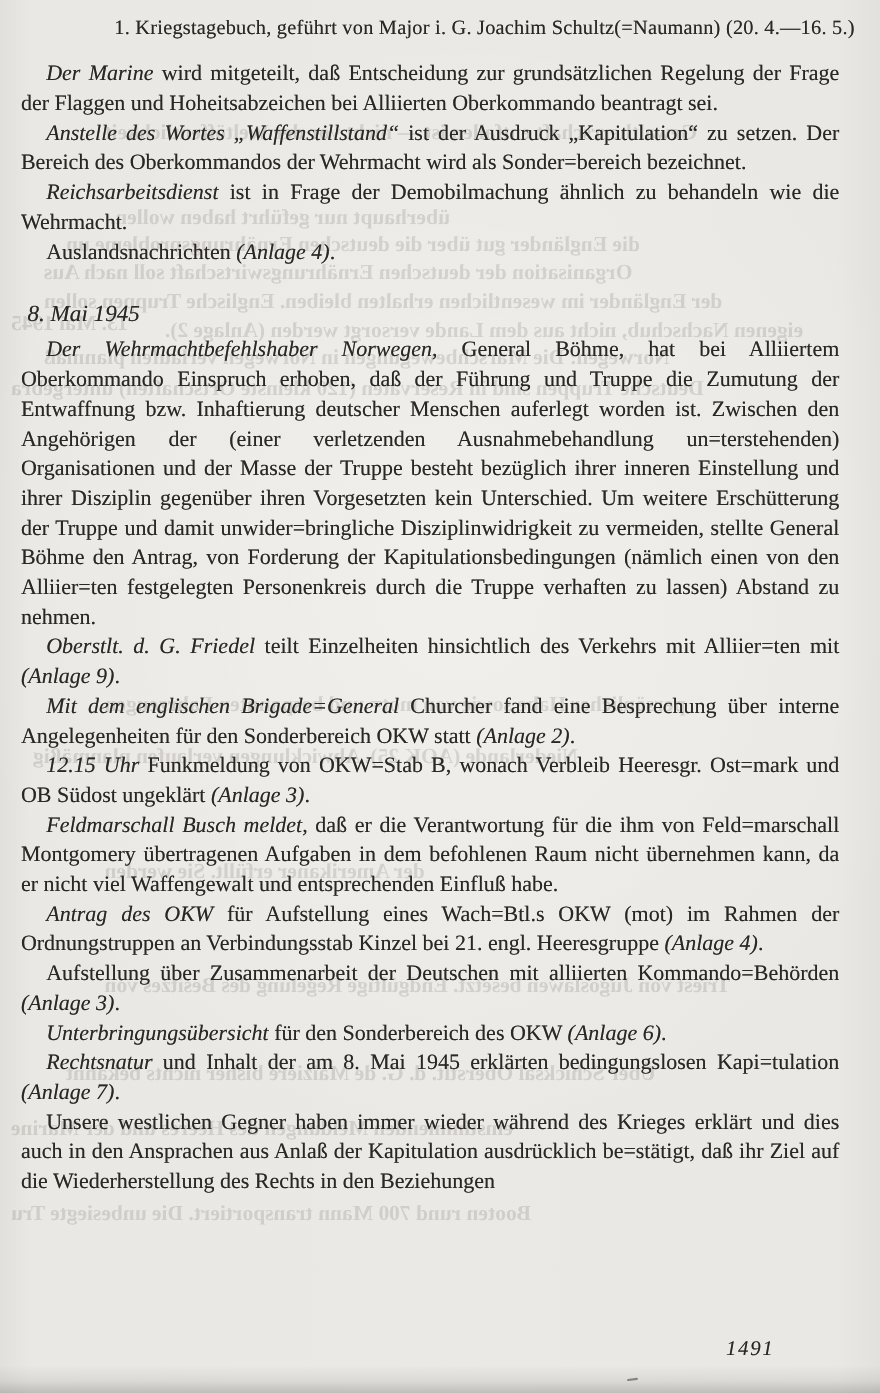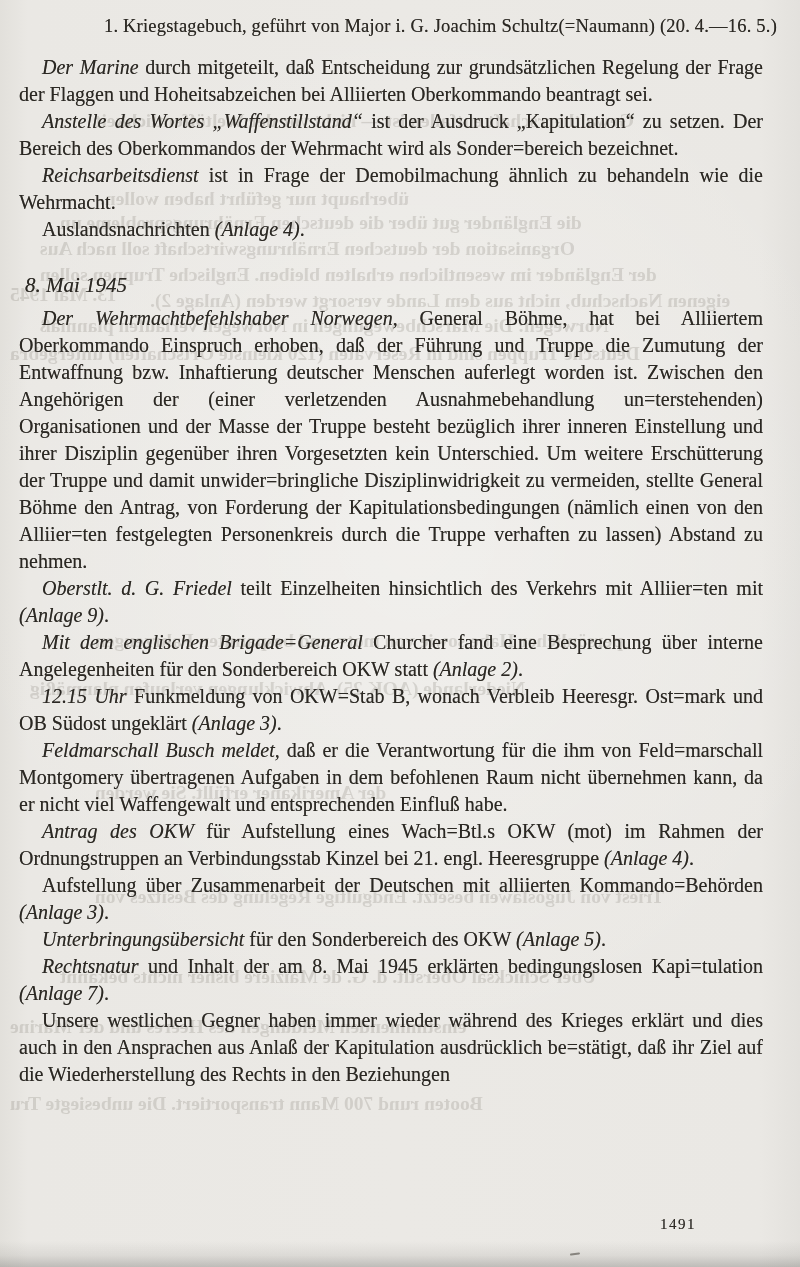--- a/index.html
+++ b/index.html
@@ -48,23 +48,24 @@
   .date-heading {
     font-style: italic;
     font-size: 21px;
     margin: 29px 0 6px 0;
     text-indent: 6px;
     text-align: left;
   }
   .folio {
     position: absolute;
     top: 1216px; left: 660px;
-    font-size: 15px;
+    font-size: 19px;
     letter-spacing: 1.5px;
     text-shadow: 0 0 0.5px rgba(20,18,14,0.4);
+    font-style: italic;
   }
   
   .bleed-line {
     position: absolute;
     white-space: nowrap;
     font-size: 19.5px;
     font-weight: bold;
     color: rgba(82, 76, 66, 0.17);
     transform: scaleX(-1);
     transform-origin: center;
@@ -94,35 +95,35 @@
       <div class="bleed-line" style="top: 886px; left: 95px;">Triest von Jugoslawen besetzt. Endgültige Regelung des Besitzes von</div>
       <div class="bleed-line" style="top: 966px; left: 60px;">Über Schicksal Oberstlt. d. G. de Maizière bisher nichts bekannt</div>
       <div class="bleed-line" style="top: 1016px; left: 10px;">einstimmenden Meldungen des Heeres und der Marine</div>
       <div class="bleed-line" style="top: 1093px; left: 10px;">Booten rund 700 Mann transportiert. Die unbesiegte Tru</div>
     </div>
 
   <div class="running-header">1. Kriegstagebuch, geführt von Major i. G. Joachim Schultz(=Naumann) (20. 4.—16. 5.)</div>
 
   <div class="body-block">
     <div id="paras-before">
-        <p class="para"><span class="it">Der Marine</span><span class="rm"> durch mitgeteilt, daß Entscheidung zur grundsätzlichen Regelung der Frage der Flaggen und Hoheitsabzeichen bei Alliierten Oberkommando beantragt sei.</span></p>
+        <p class="para"><span class="it">Der Marine</span><span class="rm"> wird mitgeteilt, daß Entscheidung zur grundsätzlichen Regelung der Frage der Flaggen und Hoheitsabzeichen bei Alliierten Oberkommando beantragt sei.</span></p>
         <p class="para"><span class="it">Anstelle des Wortes „Waffenstillstand“</span><span class="rm"> ist der Ausdruck „Kapitulation“ zu setzen. Der Bereich des Oberkommandos der Wehrmacht wird als Sonder=​bereich bezeichnet.</span></p>
         <p class="para"><span class="it">Reichsarbeitsdienst</span><span class="rm"> ist in Frage der Demobilmachung ähnlich zu behandeln wie die Wehrmacht.</span></p>
         <p class="para"><span class="rm">Auslandsnachrichten </span><span class="it">(Anlage 4)</span><span class="rm">.</span></p>
       </div>
     <div class="date-heading">8. Mai 1945</div>
     <div id="paras-after">
         <p class="para"><span class="it">Der Wehrmachtbefehlshaber Norwegen,</span><span class="rm"> General Böhme, hat bei Alliiertem Oberkommando Einspruch erhoben, daß der Führung und Truppe die Zumutung der Entwaffnung bzw. Inhaftierung deutscher Menschen auferlegt worden ist. Zwischen den Angehörigen der (einer verletzenden Ausnahmebehandlung un=​terstehenden) Organisationen und der Masse der Truppe besteht bezüglich ihrer inneren Einstellung und ihrer Disziplin gegenüber ihren Vorgesetzten kein Unterschied. Um weitere Erschütterung der Truppe und damit unwider=​bringliche Disziplinwidrigkeit zu vermeiden, stellte General Böhme den Antrag, von Forderung der Kapitulationsbedingungen (nämlich einen von den Alliier=​ten festgelegten Personenkreis durch die Truppe verhaften zu lassen) Abstand zu nehmen.</span></p>
         <p class="para"><span class="it">Oberstlt. d. G. Friedel</span><span class="rm"> teilt Einzelheiten hinsichtlich des Verkehrs mit Alliier=​ten mit </span><span class="it">(Anlage 9)</span><span class="rm">.</span></p>
         <p class="para"><span class="it">Mit dem englischen Brigade=​General</span><span class="rm"> Churcher fand eine Besprechung über interne Angelegenheiten für den Sonderbereich OKW statt </span><span class="it">(Anlage 2)</span><span class="rm">.</span></p>
         <p class="para"><span class="it">12.15 Uhr</span><span class="rm"> Funkmeldung von OKW=​Stab B, wonach Verbleib Heeresgr. Ost=​mark und OB Südost ungeklärt </span><span class="it">(Anlage 3)</span><span class="rm">.</span></p>
         <p class="para"><span class="it">Feldmarschall Busch meldet,</span><span class="rm"> daß er die Verantwortung für die ihm von Feld=​marschall Montgomery übertragenen Aufgaben in dem befohlenen Raum nicht übernehmen kann, da er nicht viel Waffengewalt und entsprechenden Einfluß habe.</span></p>
         <p class="para"><span class="it">Antrag des OKW</span><span class="rm"> für Aufstellung eines Wach=​Btl.s OKW (mot) im Rahmen der Ordnungstruppen an Verbindungsstab Kinzel bei 21. engl. Heeresgruppe </span><span class="it">(Anlage 4)</span><span class="rm">.</span></p>
         <p class="para"><span class="rm">Aufstellung über Zusammenarbeit der Deutschen mit alliierten Kommando=​Behörden </span><span class="it">(Anlage 3)</span><span class="rm">.</span></p>
-        <p class="para"><span class="it">Unterbringungsübersicht</span><span class="rm"> für den Sonderbereich des OKW </span><span class="it">(Anlage 5)</span><span class="rm">.</span></p>
+        <p class="para"><span class="it">Unterbringungsübersicht</span><span class="rm"> für den Sonderbereich des OKW </span><span class="it">(Anlage 6)</span><span class="rm">.</span></p>
         <p class="para"><span class="it">Rechtsnatur</span><span class="rm"> und Inhalt der am 8. Mai 1945 erklärten bedingungslosen Kapi=​tulation </span><span class="it">(Anlage 7)</span><span class="rm">.</span></p>
         <p class="para"><span class="rm">Unsere westlichen Gegner haben immer wieder während des Krieges erklärt und dies auch in den Ansprachen aus Anlaß der Kapitulation ausdrücklich be=​stätigt, daß ihr Ziel auf die Wiederherstellung des Rechts in den Beziehungen</span></p>
       </div>
   </div>
 
   <div class="folio">1491</div>
 
   <div class="speck" style="left:570px; top:1253px; width:10px; height:2px; border-radius:2px; transform:rotate(-8deg);"></div>
 </div>
 

